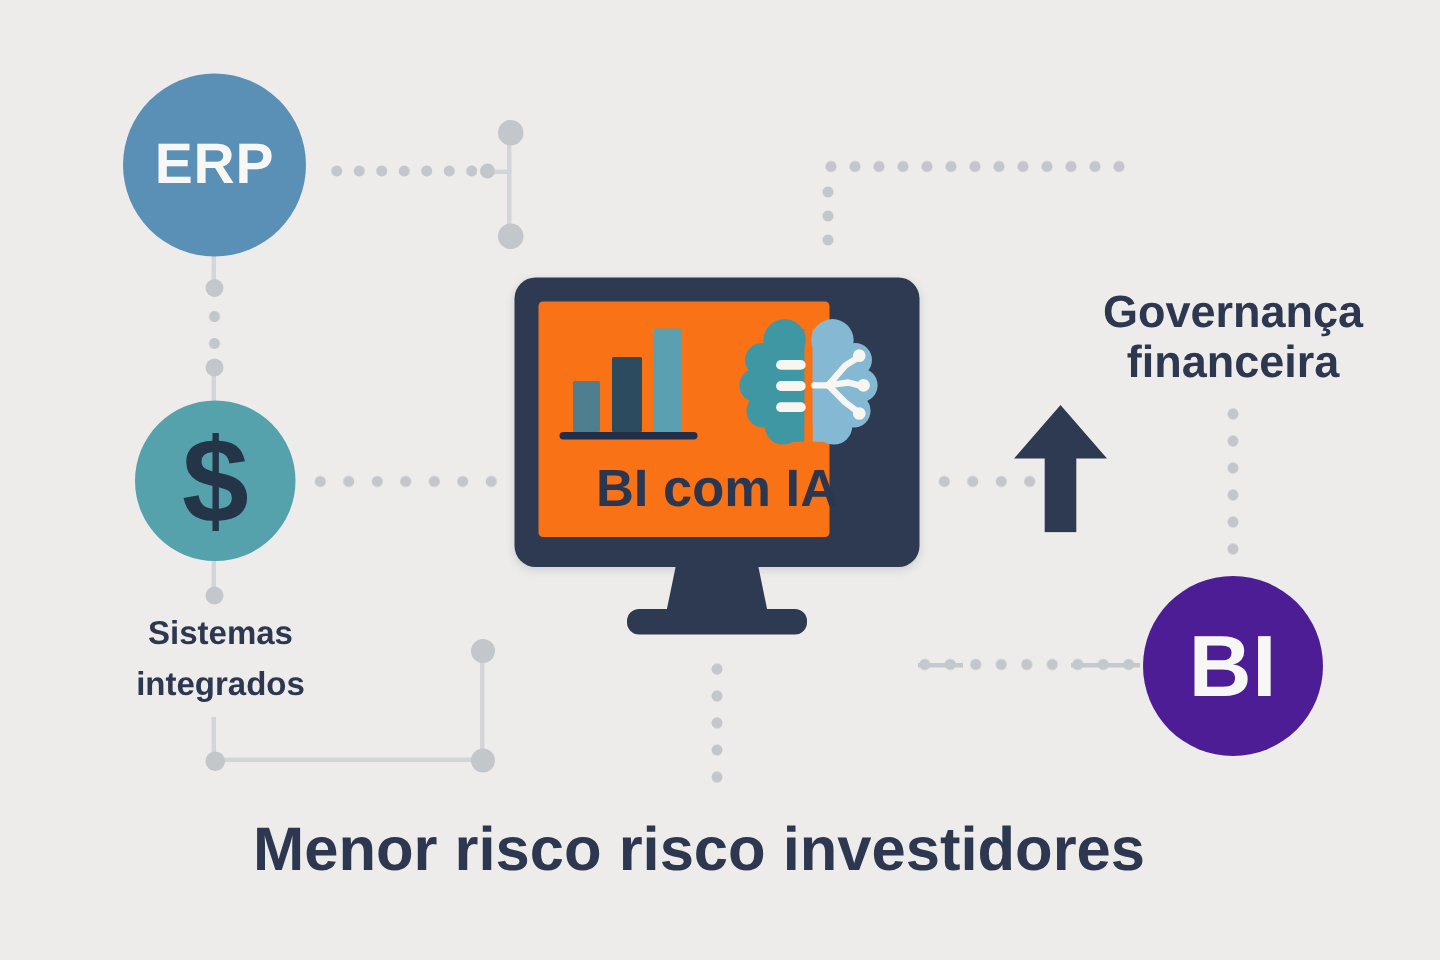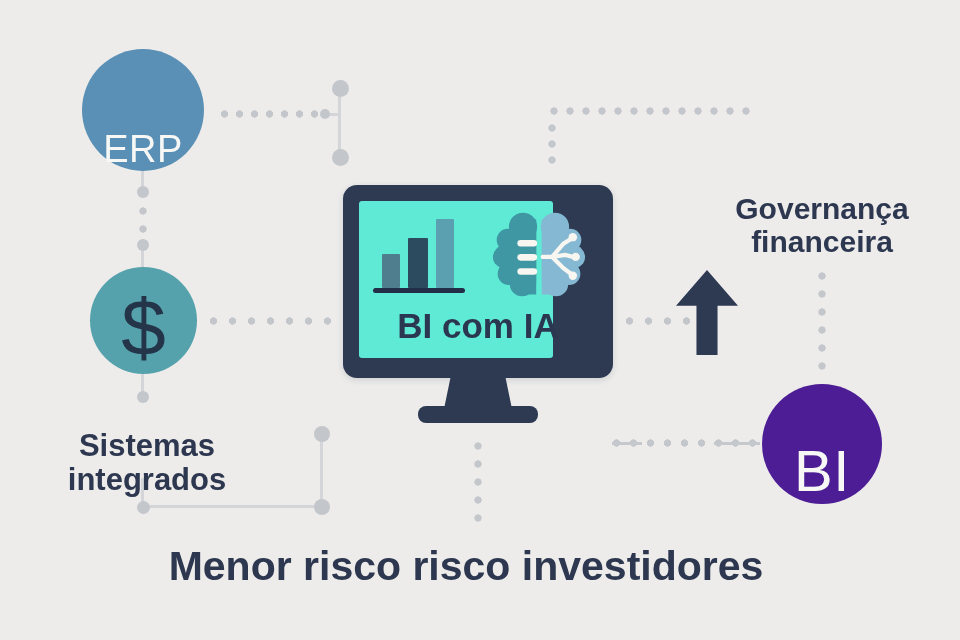--- a/index.html
+++ b/index.html
@@ -2,37 +2,37 @@
 <html><head>
 <meta charset="utf-8">
 <style>
   html,body{margin:0;padding:0;background:#edeceb;}
   #canvas{
     position:relative;width:960px;height:640px;overflow:hidden;
     background:#edeceb;font-family:"Liberation Sans",sans-serif;
   }
   
   .node{
-    position:absolute;border-radius:50%;display:flex;align-items:flex-end;justify-content:center;
-    color:#f7f8f5;font-weight:400;letter-spacing:.5px;
+    position:absolute;border-radius:50%;display:flex;align-items:center;justify-content:center;
+    color:#f7f8f5;font-weight:700;letter-spacing:.5px;
   }
   #node-erp{left:82px;top:49px;width:122px;height:122px;background:#5a90b5;font-size:38px;}
   #node-crm{left:761px;top:49px;width:122px;height:122px;background:#5a90b5;font-size:38px;}
   #node-bi{left:762px;top:384px;width:120px;height:120px;background:#4c1d95;font-size:58px;}
   #node-money{left:90px;top:267px;width:107px;height:107px;background:#55a2ad;color:#243449;font-size:80px;letter-spacing:0;}
   
   .caption{
     position:absolute;font-weight:700;color:#2d3850;text-align:center;white-space:pre-line;
   }
   #cap-governanca{left:672px;top:192px;width:300px;font-size:30px;line-height:33px;}
-  #cap-sistemas{left:22px;top:405px;width:250px;font-size:31px;line-height:34px;margin-top:24px;}
+  #cap-sistemas{left:22px;top:405px;width:250px;font-size:22px;line-height:34px;}
   #headline{left:0;top:543px;width:932px;font-size:41px;line-height:46px;white-space:normal;}
   
   #monitor{position:absolute;left:343px;top:185px;width:270px;height:193px;background:#2e3a52;border-radius:14px;box-shadow:0 2px 6px rgba(40,50,70,.15);}
-  #screen{position:absolute;left:16px;top:16px;width:194px;height:157px;background:#5eead4;border-radius:3px;}
+  #screen{position:absolute;left:16px;top:16px;width:194px;height:157px;background:#f97316;border-radius:3px;}
   #stand-neck{position:absolute;left:444px;top:376px;width:68px;height:33px;background:#2e3a52;clip-path:polygon(10% 0,90% 0,100% 100%,0 100%);}
   #stand-base{position:absolute;left:418px;top:406px;width:120px;height:17px;background:#2e3a52;border-radius:8px;}
   
   .bar{position:absolute;border-radius:1px;}
   #bar-1{left:23px;top:53px;width:18px;height:34px;background:#4f7f8e;}
   #bar-2{left:49px;top:37px;width:20px;height:50px;background:#2d4b5e;}
   #bar-3{left:77px;top:18px;width:18px;height:69px;background:#5aa0b1;}
   #chart-base{position:absolute;left:14px;top:87px;width:92px;height:5px;background:#232f49;border-radius:2.5px;}
   #brain{position:absolute;left:133px;top:7px;width:94px;height:94px;}
   #screen-label{position:absolute;left:0;top:105px;width:238px;text-align:center;font-size:35px;font-weight:700;color:#2b3650;}

